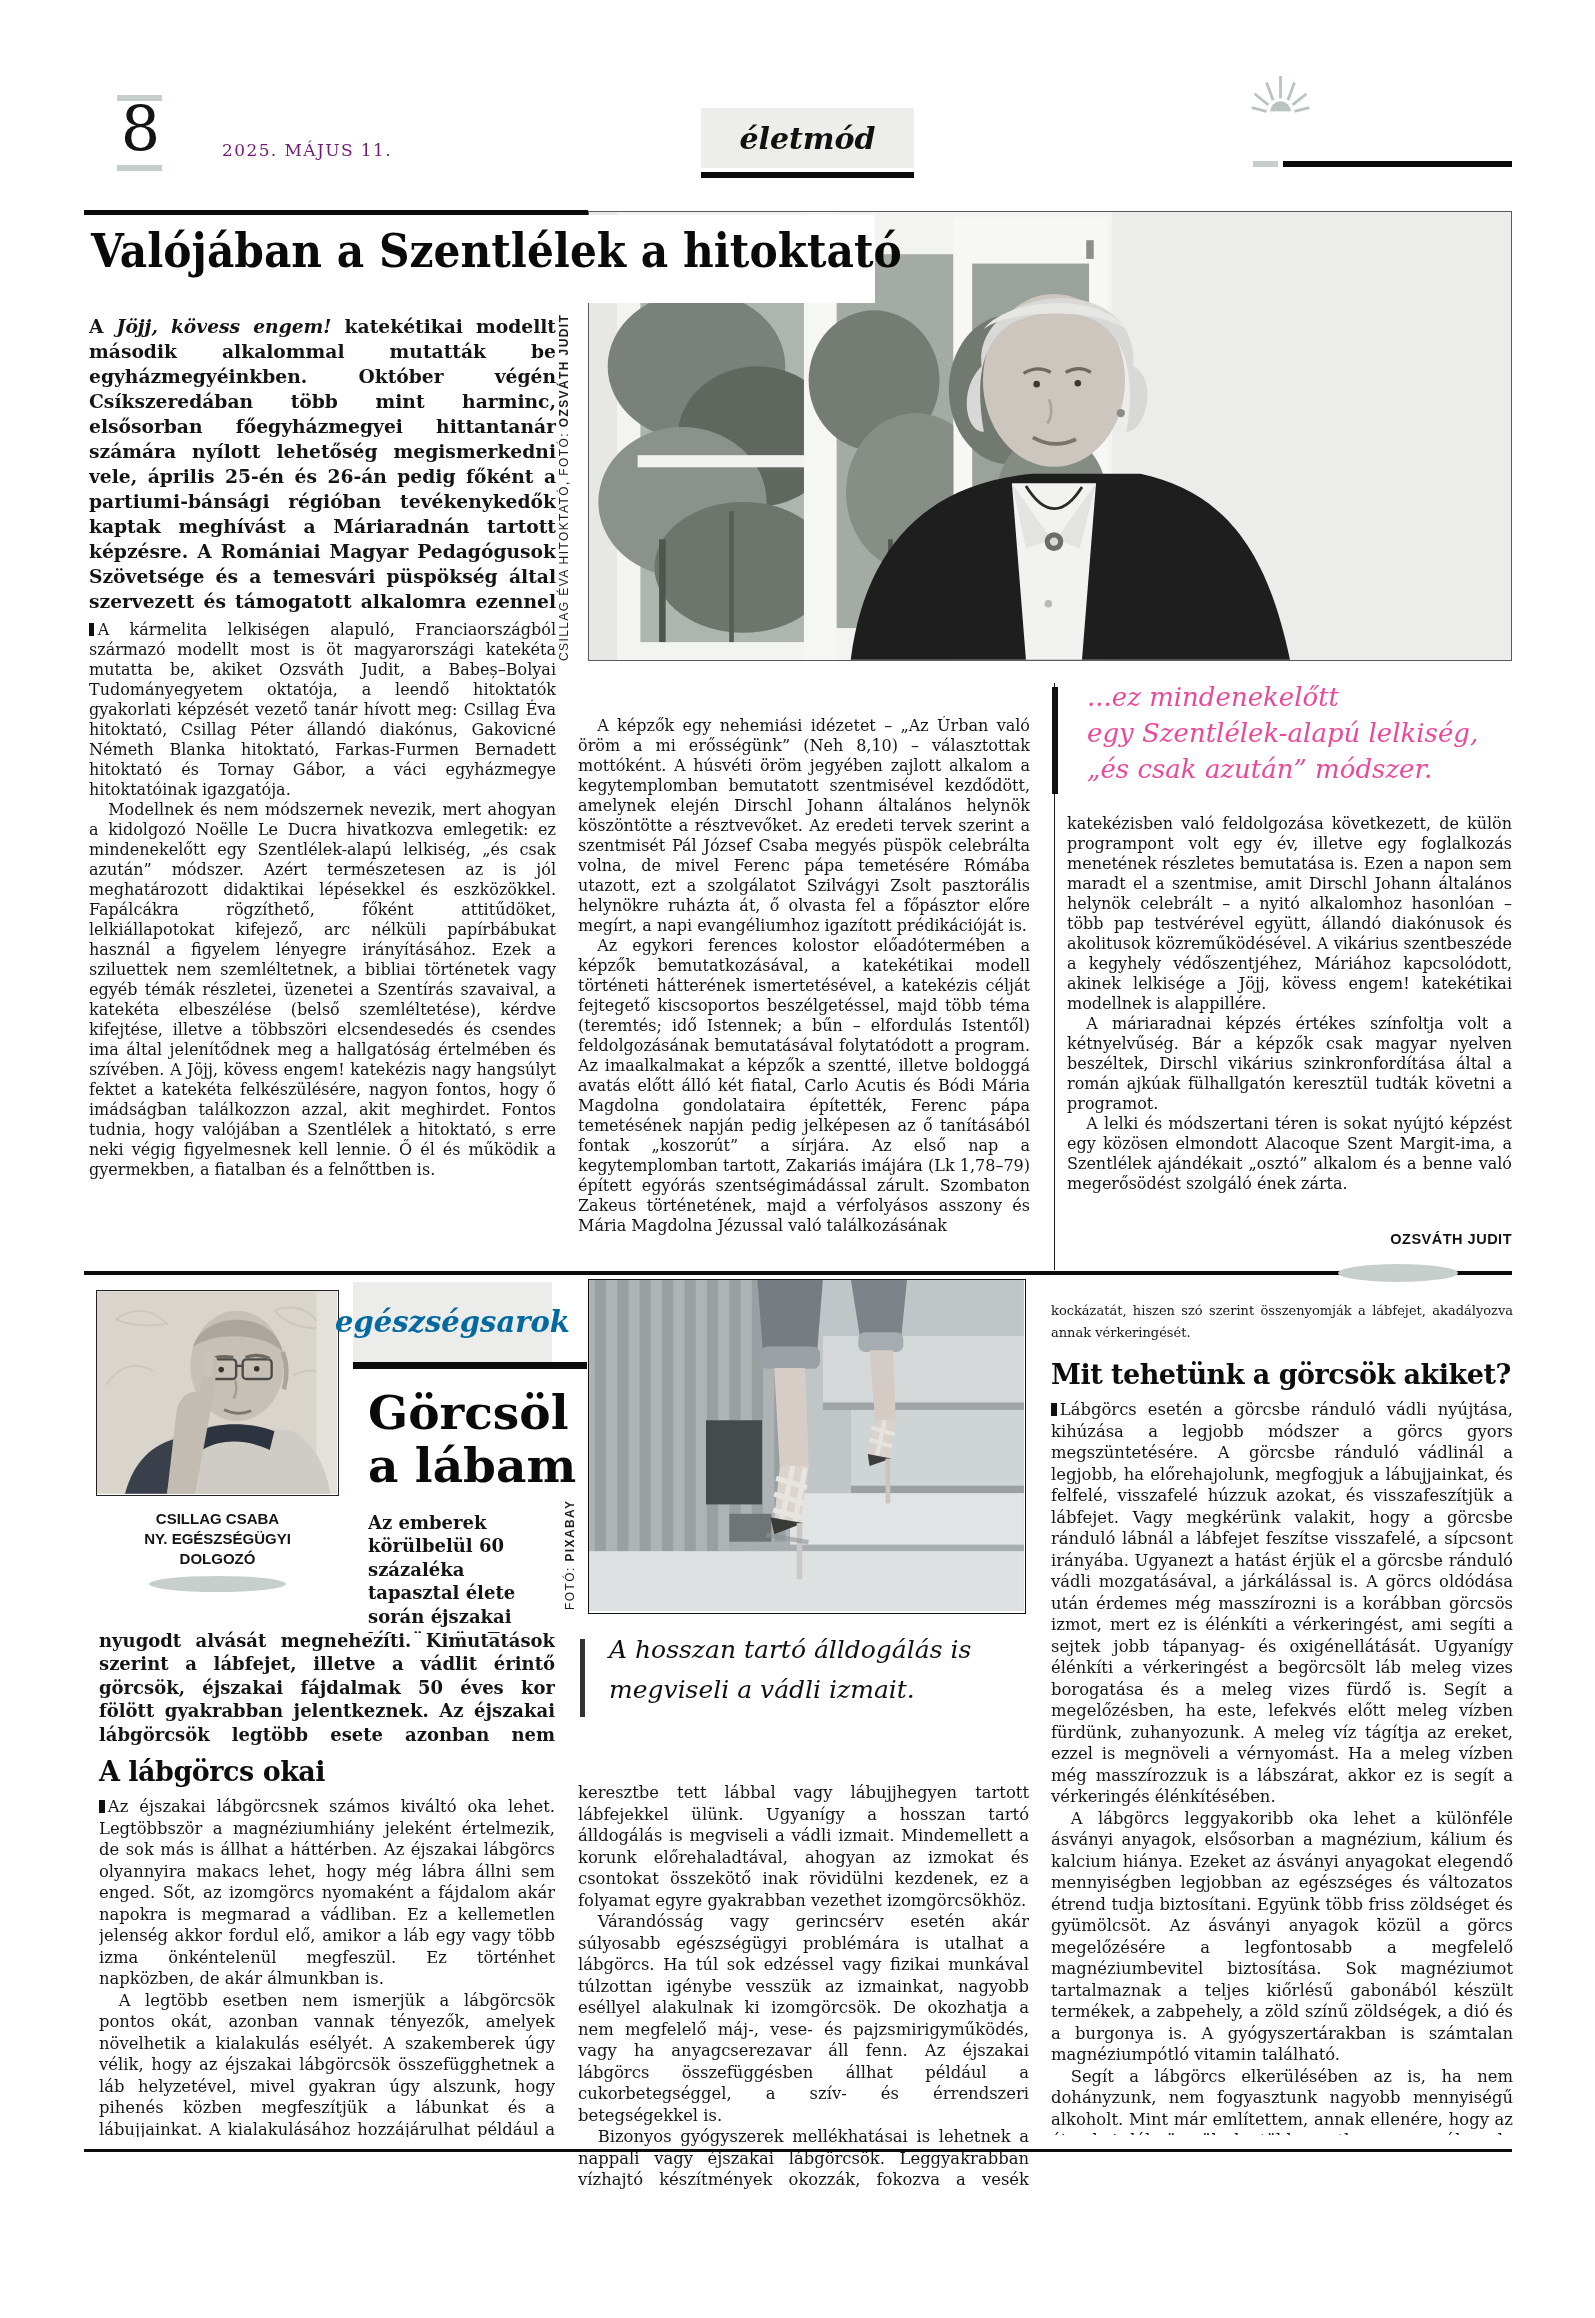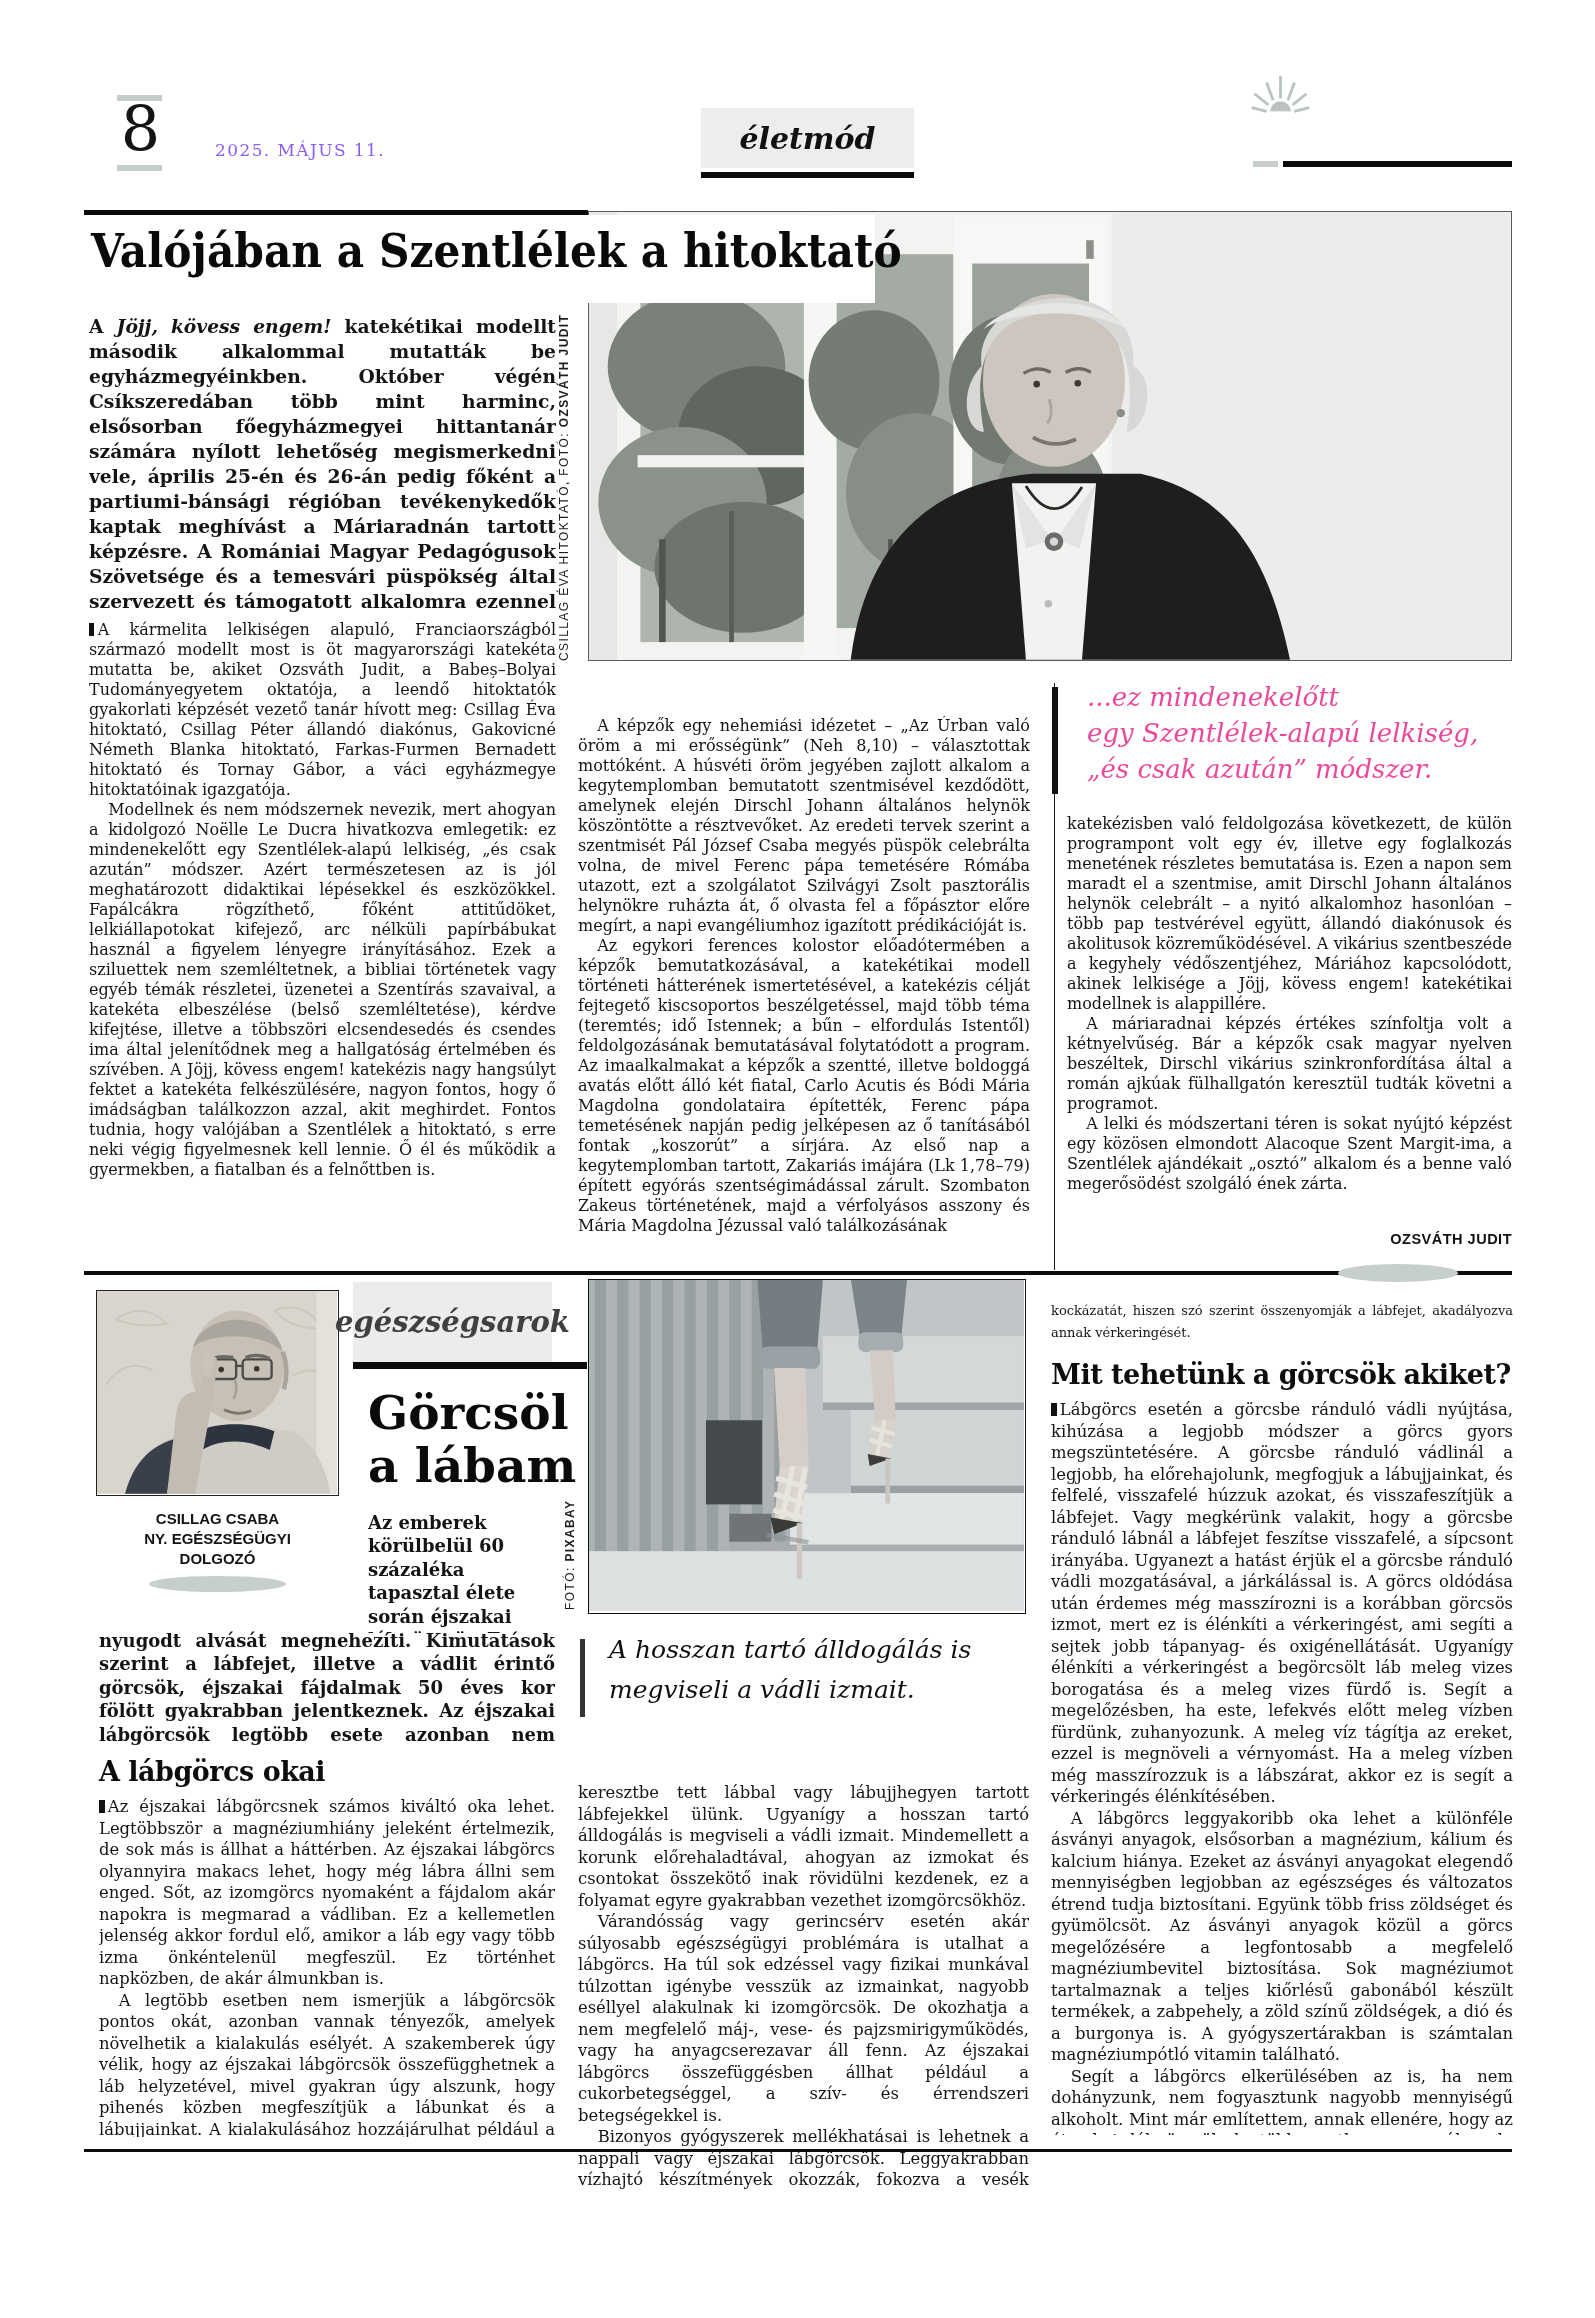--- a/index.html
+++ b/index.html
@@ -24,21 +24,21 @@
 </style>
 </head>
 <body>
 
 <div class="page">
 
   <div class="abs bar" style="left:117px;top:95px;width:45px;height:5.6px;"></div>
   <div class="abs" style="left:110px;top:96px;width:61px;font-size:62px;line-height:65px;text-align:center;color:#141414;">8</div>
   <div class="abs bar" style="left:117px;top:165px;width:45px;height:5.6px;"></div>
 
-  <div class="abs" style="left:215px;top:140px;font-size:17px;letter-spacing:1.4px;color:#8b5cf6;">2025. MÁJUS 11.</div>
+  <div class="abs" style="left:222px;top:140px;font-size:17px;letter-spacing:1.4px;color:#701a75;">2025. MÁJUS 11.</div>
 
   <div class="abs" style="left:701px;top:108px;width:213px;height:60px;background:#ededeb;
        display:flex;align-items:center;justify-content:center;font-style:italic;font-weight:bold;font-size:30px;">életmód</div>
   <div class="abs rule" style="left:701px;top:172px;width:213px;height:6px;"></div>
 
   <div class="abs" style="left:1234px;top:70px;width:280px;height:107px;">
     <svg class="abs" style="left:14px;top:4.7px;" width="65" height="56" viewBox="0 0 140 120">
       <g fill="#b9c3c0">
         <circle cx="70" cy="78" r="22"></circle>
         <g stroke="#b9c3c0" stroke-width="6">
@@ -185,21 +185,21 @@
     </svg>
   </div>
   <div class="abs sans" style="left:96px;top:1509px;width:243px;text-align:center;font-weight:bold;font-size:15px;line-height:20px;color:#141414;">
     <div>CSILLAG CSABA</div>
     <div>NY. EGÉSZSÉGÜGYI</div>
     <div>DOLGOZÓ</div>
   </div>
   <div class="abs oval" style="left:149px;top:1576px;width:137px;height:16px;"></div>
 
   <div class="abs" style="left:353px;top:1282px;width:199px;height:80px;background:#ececea;
-       display:flex;align-items:center;justify-content:center;font-style:italic;font-weight:bold;font-size:29px;color:#404040;">egészségsarok</div>
+       display:flex;align-items:center;justify-content:center;font-style:italic;font-weight:bold;font-size:29px;color:#0369a1;">egészségsarok</div>
   <div class="abs rule" style="left:353px;top:1362px;width:234px;height:6.5px;"></div>
 
   <div class="abs" style="left:368px;top:1386px;width:220px;font-weight:bold;font-size:47px;line-height:53px;color:#0a0a0a;">
     <div>Görcsöl</div>
     <div>a lábam</div>
   </div>
 
   <div class="abs body-txt" style="left:368px;top:1511px;width:187px;height:122px;font-weight:bold;font-size:18px;line-height:23.4px;overflow:hidden;text-align:left;">Az emberek körülbelül 60 százaléka tapasztal élete során éjszakai lábgörcsöt. Ez meglehetősen kellemetlen jelenség, amely sokunk</div>
   <div class="abs body-txt" style="left:99px;top:1629px;width:456px;height:117px;font-weight:bold;font-size:18px;line-height:23.4px;overflow:hidden;">nyugodt alvását megnehezíti. Kimutatások szerint a lábfejet, illetve a vádlit érintő görcsök, éjszakai fájdalmak 50 éves kor fölött gyakrabban jelentkeznek. Az éjszakai lábgörcsök legtöbb esete azonban nem súlyos, és otthon is kezelhető.</div>
 

